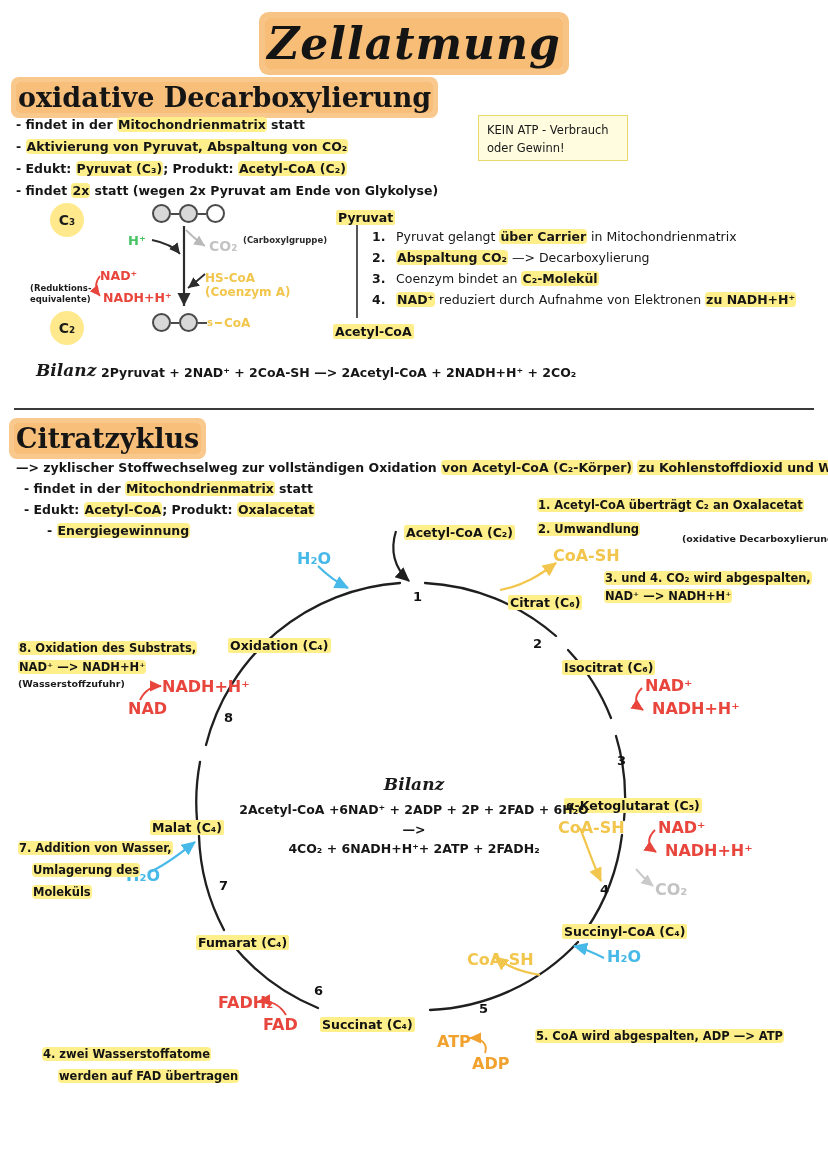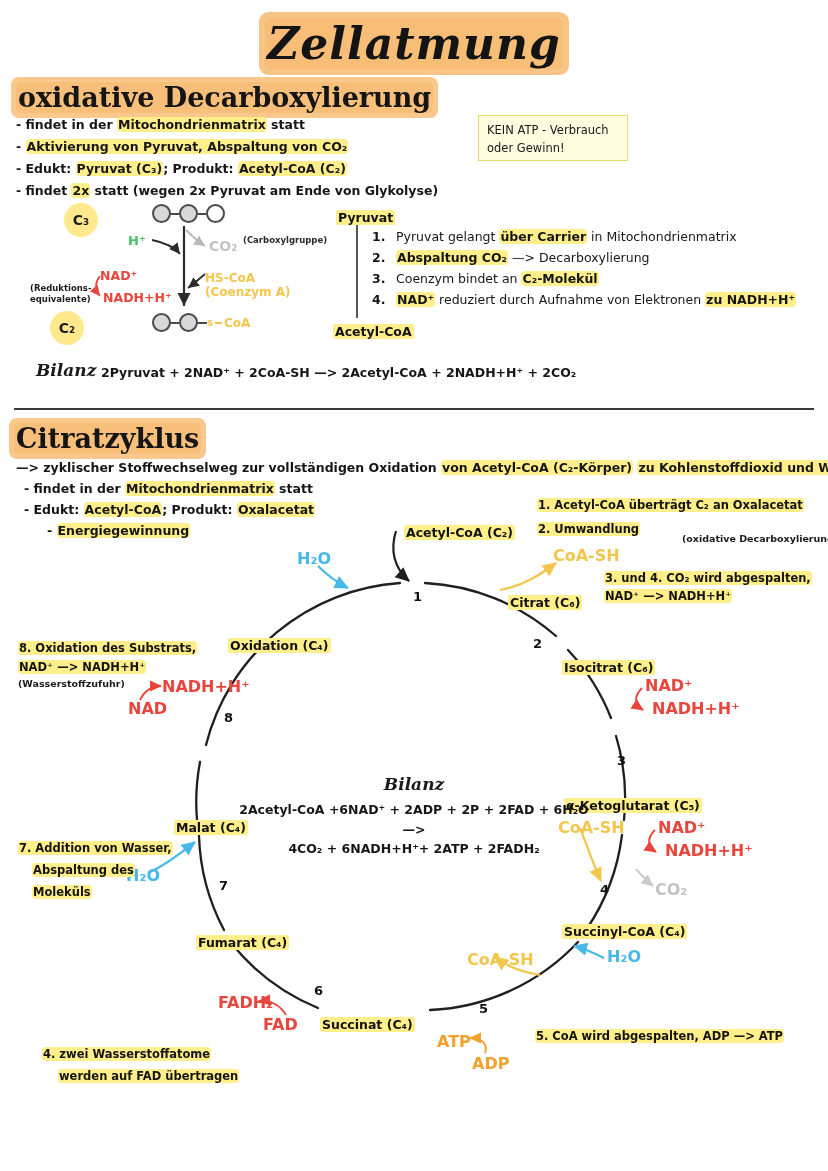--- a/index.html
+++ b/index.html
@@ -146,21 +146,21 @@
 </div>
 <div class="abs bullet" style="left:16px; top:184px;">
   <span>- findet </span><span class="hy">2x</span><span> statt (wegen 2x Pyruvat am Ende von Glykolyse)</span>
 </div>
 
 <div class="abs" id="kein-atp-box">
   <div>KEIN ATP - Verbrauch</div>
   <div>oder Gewinn!</div>
 </div>
 
-<div class="abs cbadge" style="left:64px; top:203px;">
+<div class="abs cbadge" style="left:50px; top:203px;">
   <span>C₃</span>
 </div>
 <div class="abs cbadge" style="left:50px; top:311px;">
   <span>C₂</span>
 </div>
 
 <div class="abs" style="left:152px; top:204px; display:flex; align-items:center;">
   <div class="mol filled"></div>
   <div class="mol-bond" style="width:8px;"></div>
   <div class="mol filled"></div>
@@ -352,21 +352,21 @@
 </div>
 <div class="abs" style="left:562px; top:921px;">
   <span class="node-label">Succinyl-CoA (C₄)</span>
 </div>
 <div class="abs" style="left:320px; top:1014px;">
   <span class="node-label">Succinat (C₄)</span>
 </div>
 <div class="abs" style="left:196px; top:932px;">
   <span class="node-label">Fumarat (C₄)</span>
 </div>
-<div class="abs" style="left:174px; top:817px;">
+<div class="abs" style="left:150px; top:817px;">
   <span class="node-label">Malat (C₄)</span>
 </div>
 
 <div class="abs step-num" style="left:413px; top:589px;">1</div>
 <div class="abs step-num" style="left:533px; top:636px;">2</div>
 <div class="abs step-num" style="left:617px; top:753px;">3</div>
 <div class="abs step-num" style="left:600px; top:882px;">4</div>
 <div class="abs step-num" style="left:479px; top:1001px;">5</div>
 <div class="abs step-num" style="left:314px; top:983px;">6</div>
 <div class="abs step-num" style="left:219px; top:878px;">7</div>
@@ -417,21 +417,21 @@
   <span class="hy">4. zwei Wasserstoffatome</span>
 </div>
 <div class="abs annot" style="left:58px; top:1068px;">
   <span class="hy">werden auf FAD übertragen</span>
 </div>
 
 <div class="abs annot" style="left:18px; top:840px;">
   <span class="hy">7. Addition von Wasser,</span>
 </div>
 <div class="abs annot" style="left:32px; top:862px;">
-  <span class="hy">Abspaltung des</span>
+  <span class="hy">Umlagerung des</span>
 </div>
 <div class="abs annot" style="left:32px; top:884px;">
   <span class="hy">Moleküls</span>
 </div>
 
 <div class="abs annot" style="left:18px; top:640px;">
   <span class="hy">8. Oxidation des Substrats,</span>
 </div>
 <div class="abs annot" style="left:18px; top:659px;">
   <span class="hy">NAD⁺ —&gt; NADH+H⁺</span>

